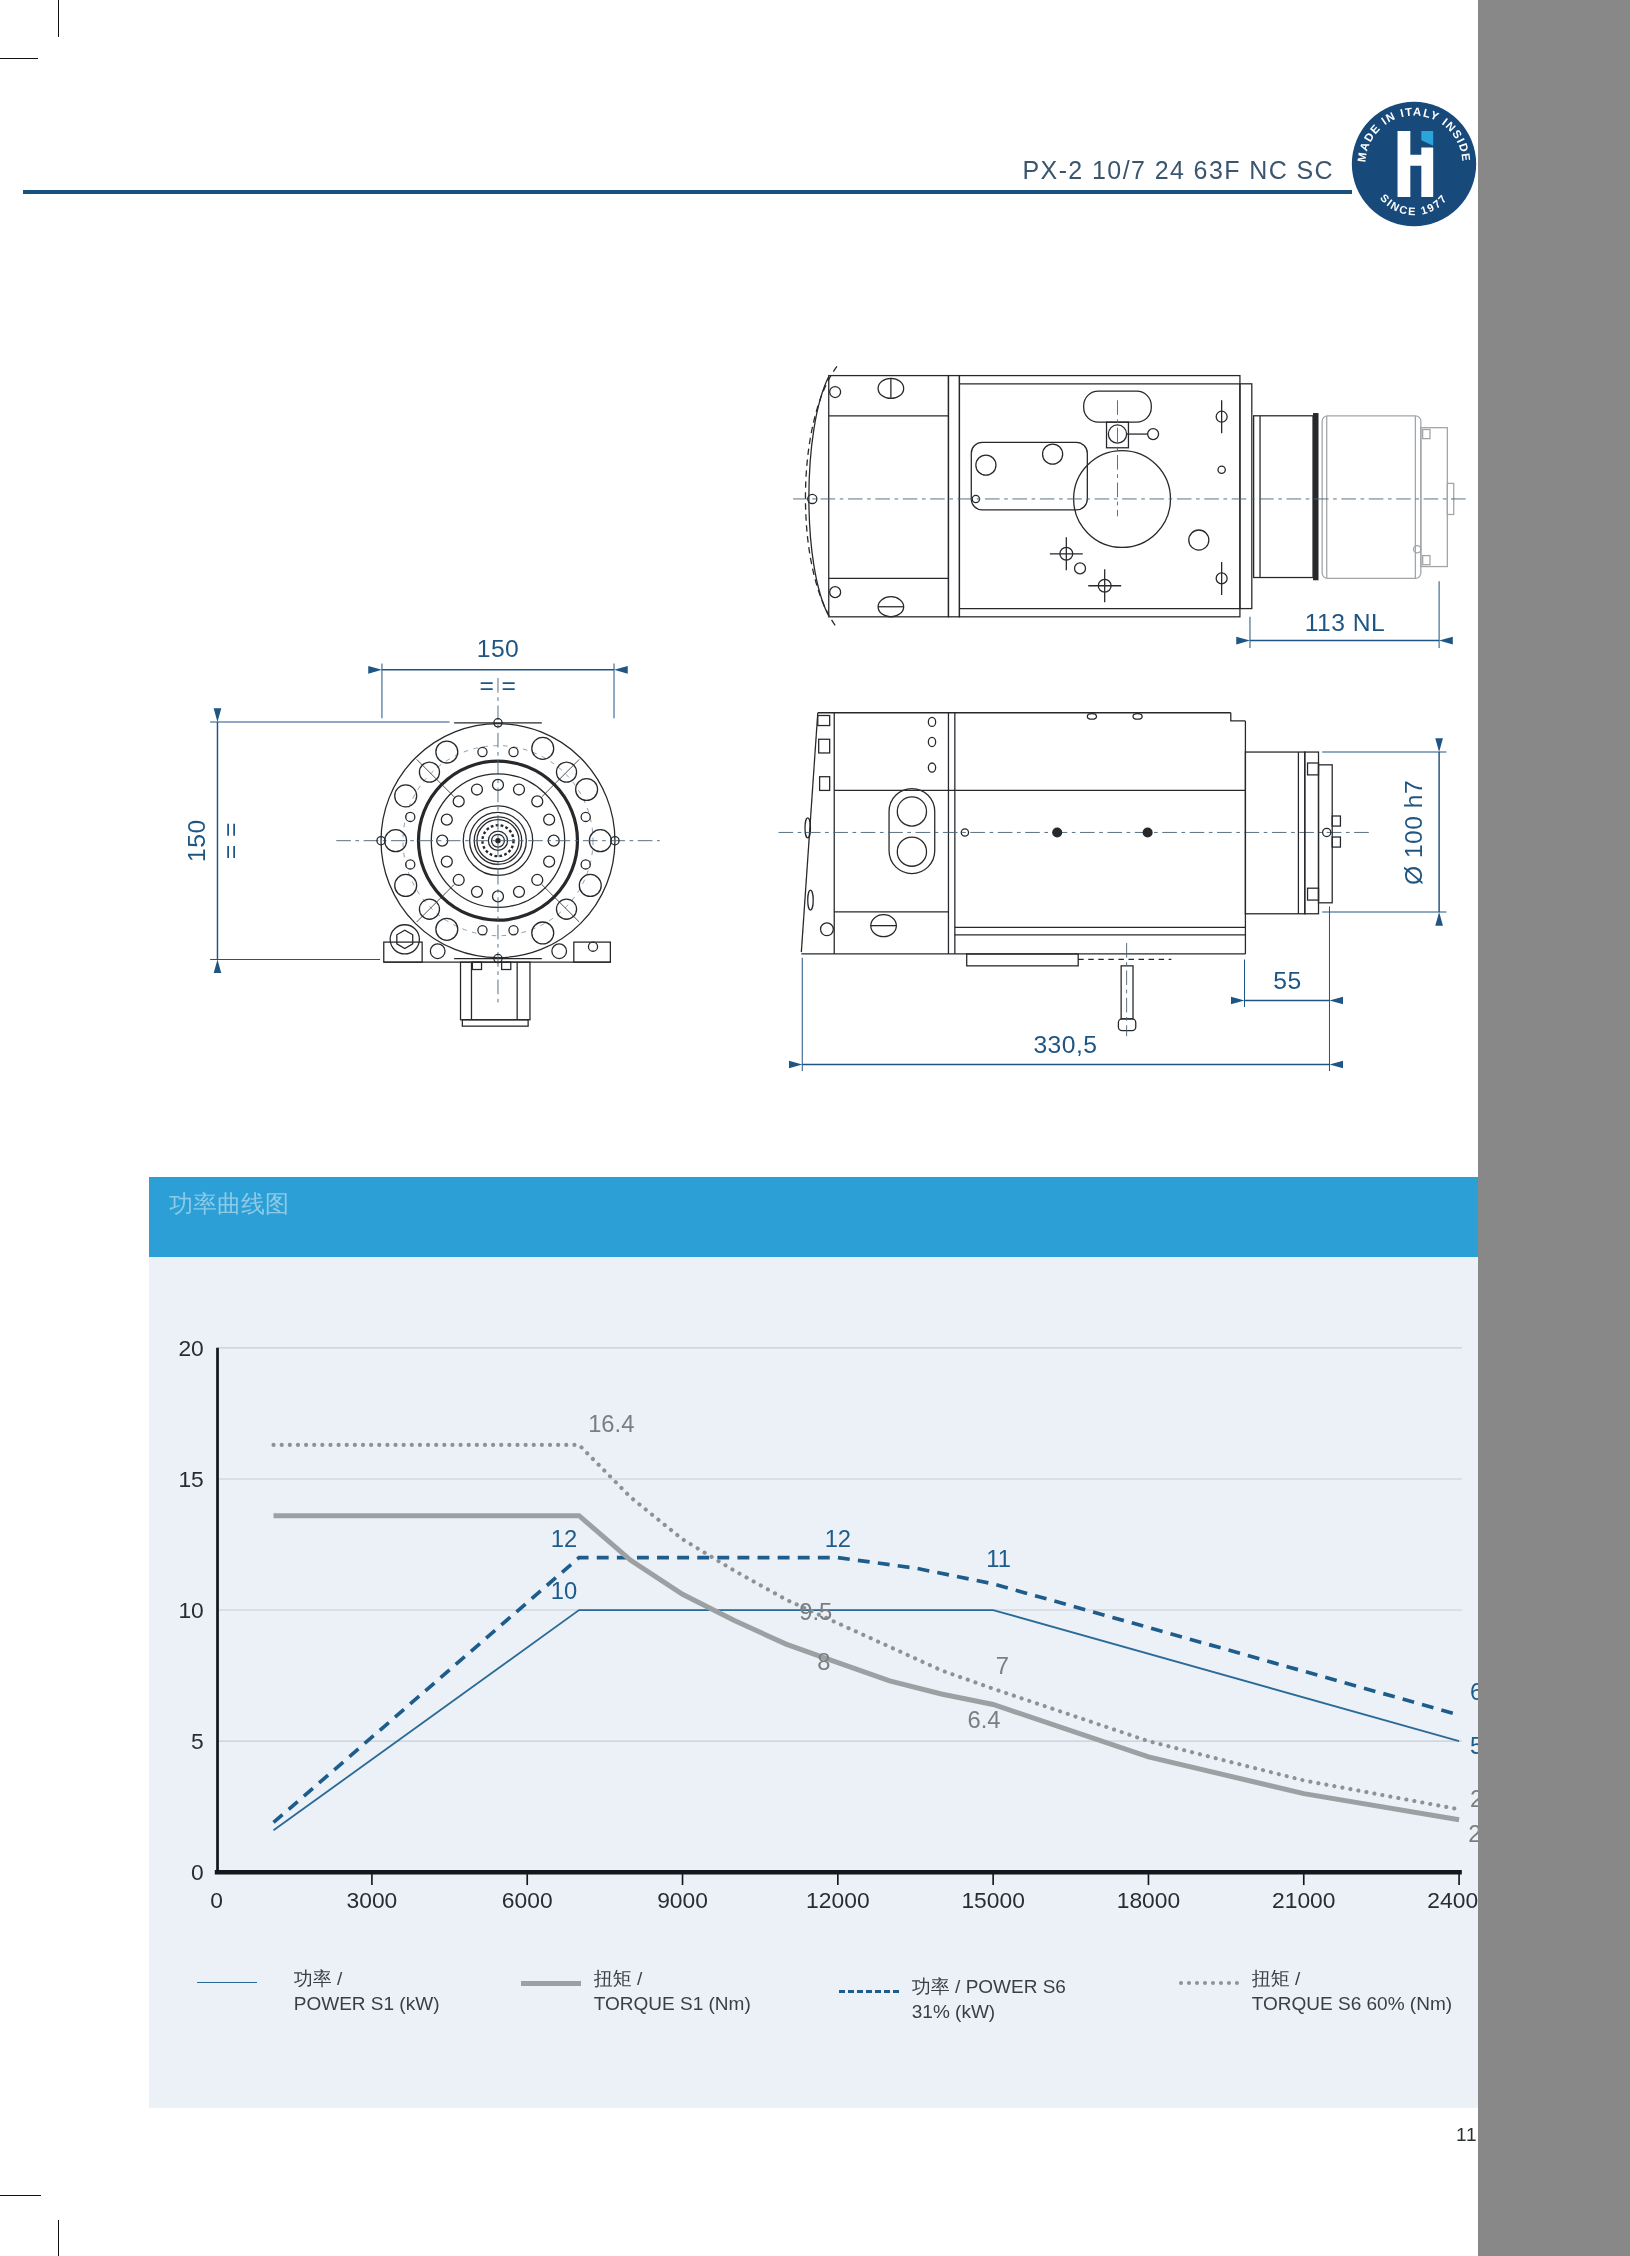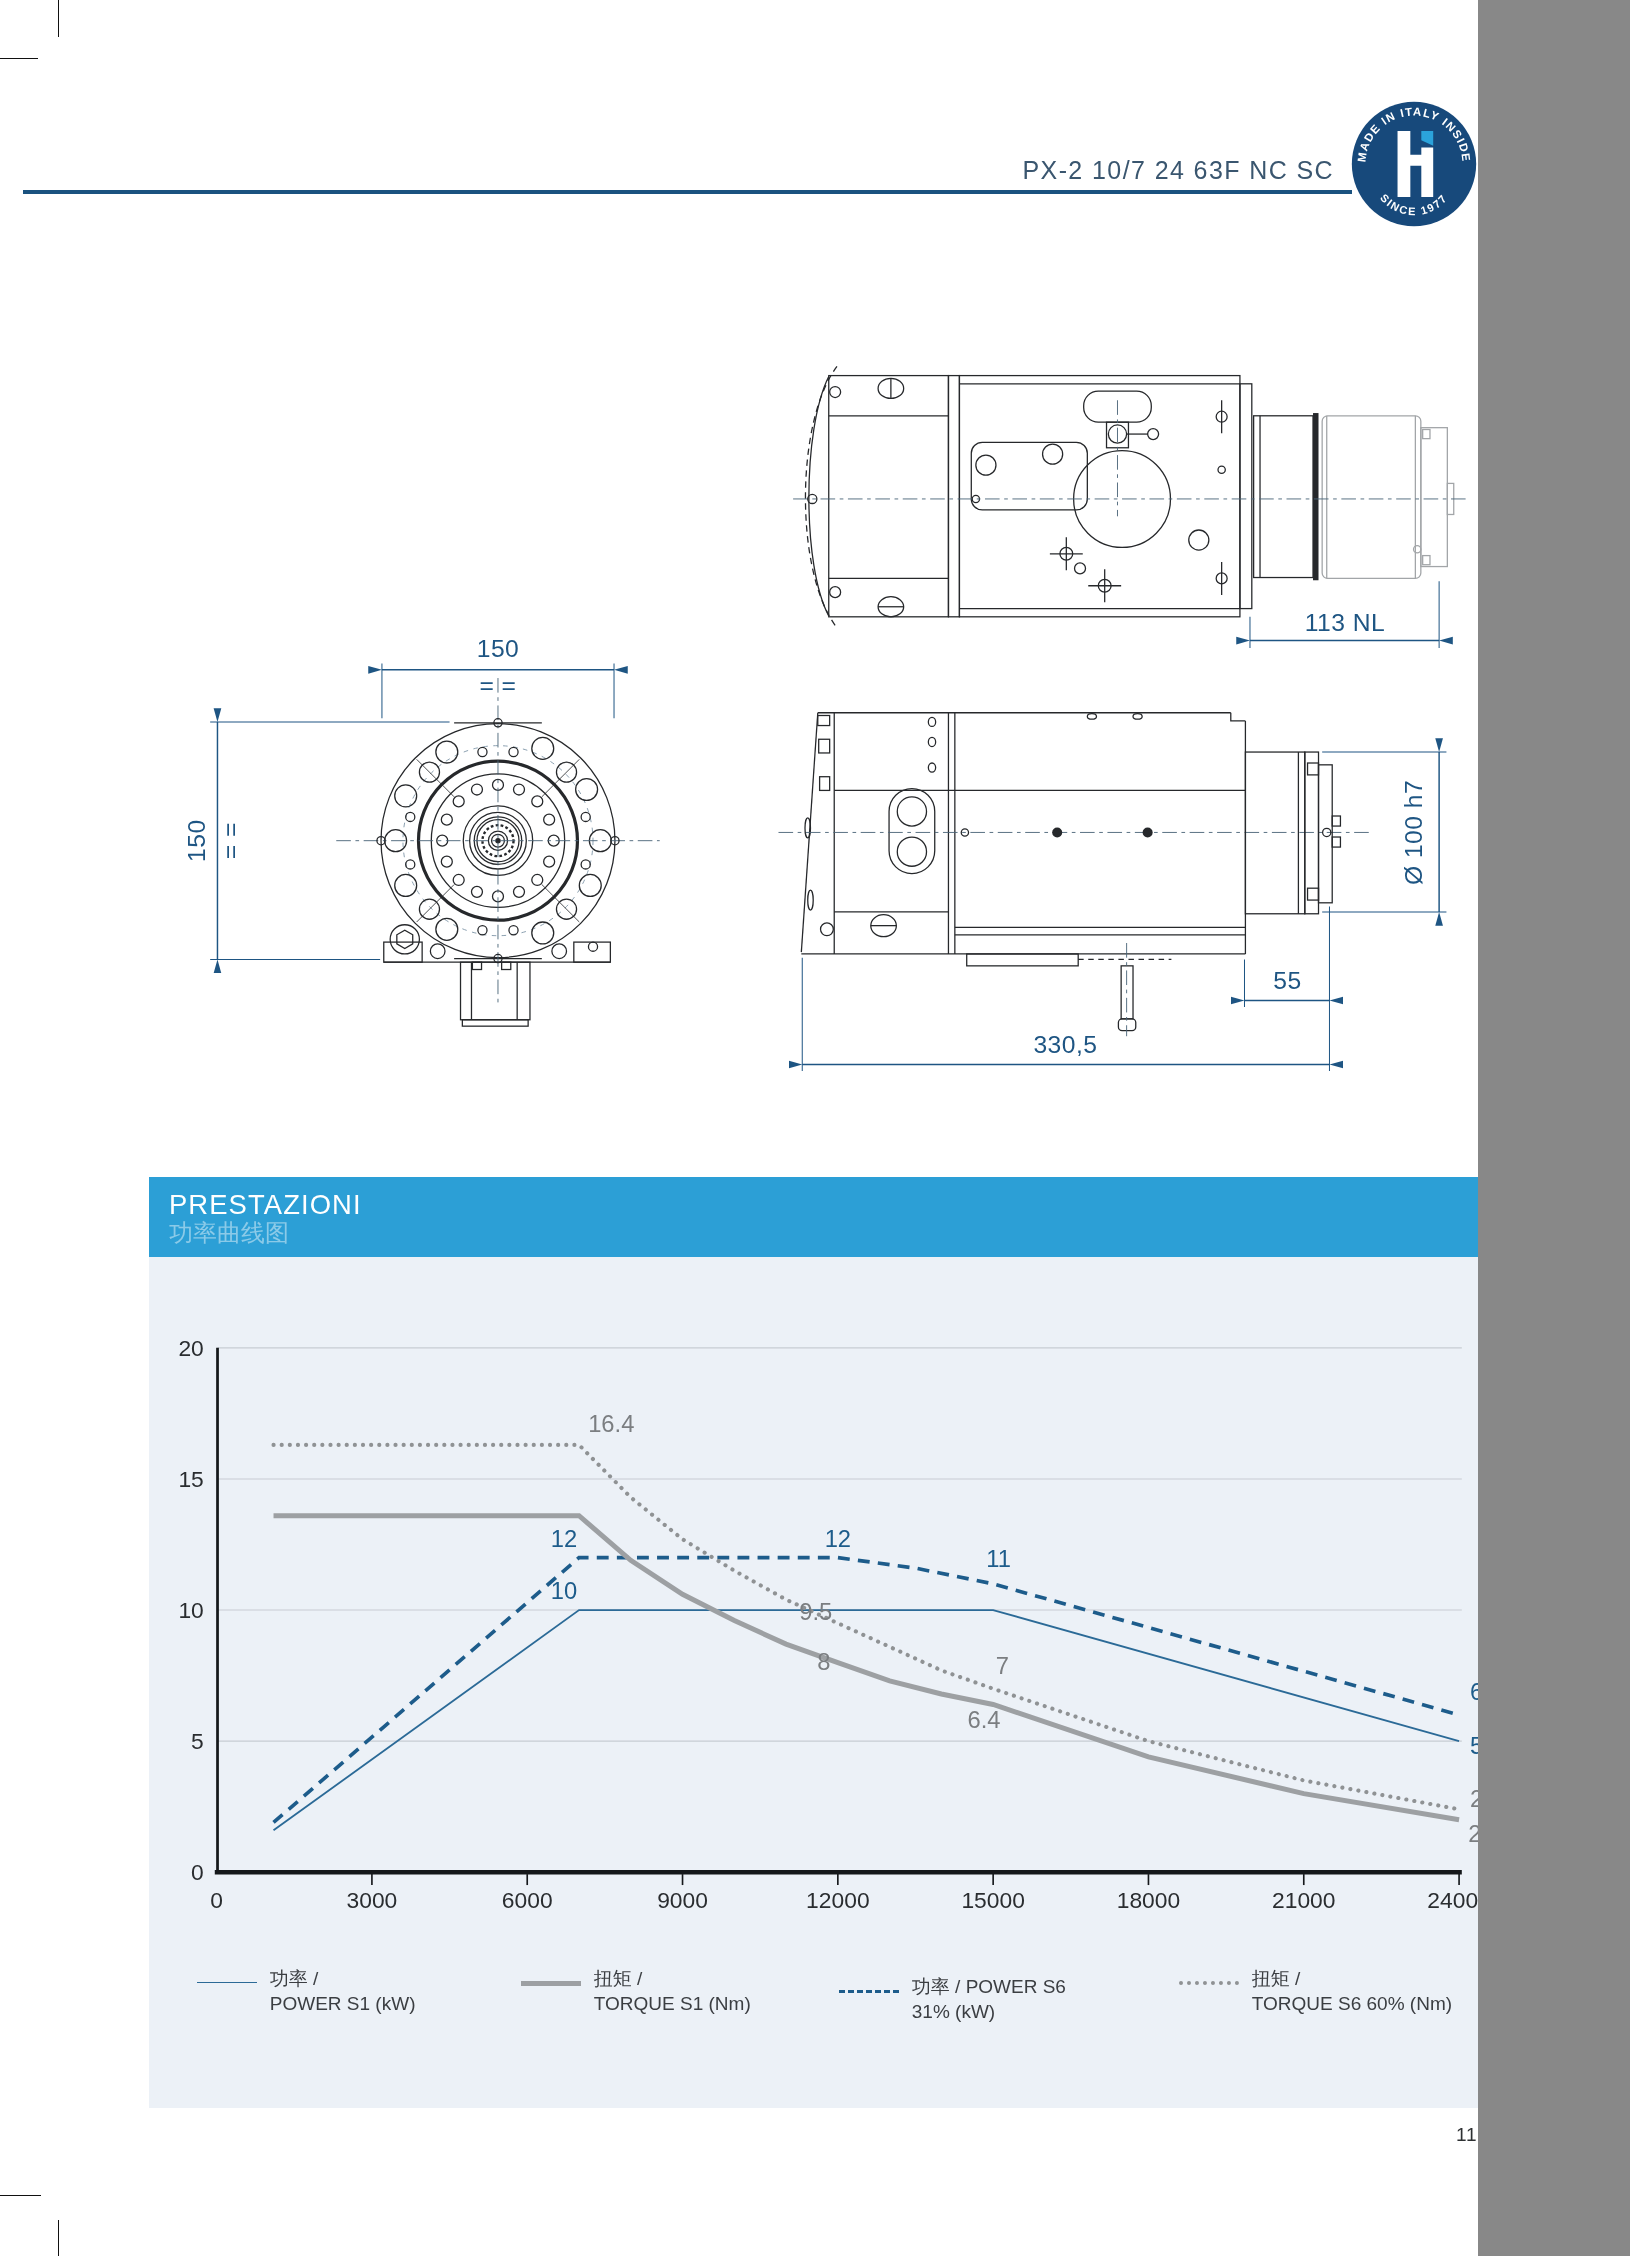--- a/index.html
+++ b/index.html
@@ -356,26 +356,25 @@
         <text x="930" y="427.3" text-anchor="middle" fill="#1d5c8b" font-size="26" font-weight="400" font-family="Liberation Sans, sans-serif">11</text>
         <text x="934" y="544.1" text-anchor="middle" fill="#7b7e81" font-size="26" font-weight="400" font-family="Liberation Sans, sans-serif">7</text>
         <text x="914" y="603.3199999999999" text-anchor="middle" fill="#7b7e81" font-size="26" font-weight="400" font-family="Liberation Sans, sans-serif">6.4</text>
         <text x="1446" y="572.8" text-anchor="start" fill="#1d5c8b" font-size="26" font-weight="400" font-family="Liberation Sans, sans-serif">6</text>
         <text x="1446" y="631.5" text-anchor="start" fill="#1d5c8b" font-size="26" font-weight="400" font-family="Liberation Sans, sans-serif">5</text>
         <text x="1446" y="690.12" text-anchor="start" fill="#7b7e81" font-size="26" font-weight="400" font-family="Liberation Sans, sans-serif">2.4</text>
         <text x="1444" y="727.6" text-anchor="start" fill="#7b7e81" font-size="26" font-weight="400" font-family="Liberation Sans, sans-serif">2</text>
       </svg>
 
     <div class="panel-header">
-      <div class="panel-title">PRESTAZIONI</div>
       <div class="panel-subtitle">功率曲线图</div>
     </div>
 
     <div class="legend">
-      <div class="legend-item" style="left:48px;">
+      <div class="legend-item" style="left:48px;gap:24px;">
         <span class="sw sw-solid-thin"></span>
         <span class="legend-text">
           <div>功率 /</div>
           <div>POWER S1 (kW)</div>
         </span>
       </div>
       <div class="legend-item" style="left:372px;">
         <span class="sw sw-solid-thick"></span>
         <span class="legend-text">
           <div>扭矩 /</div>

